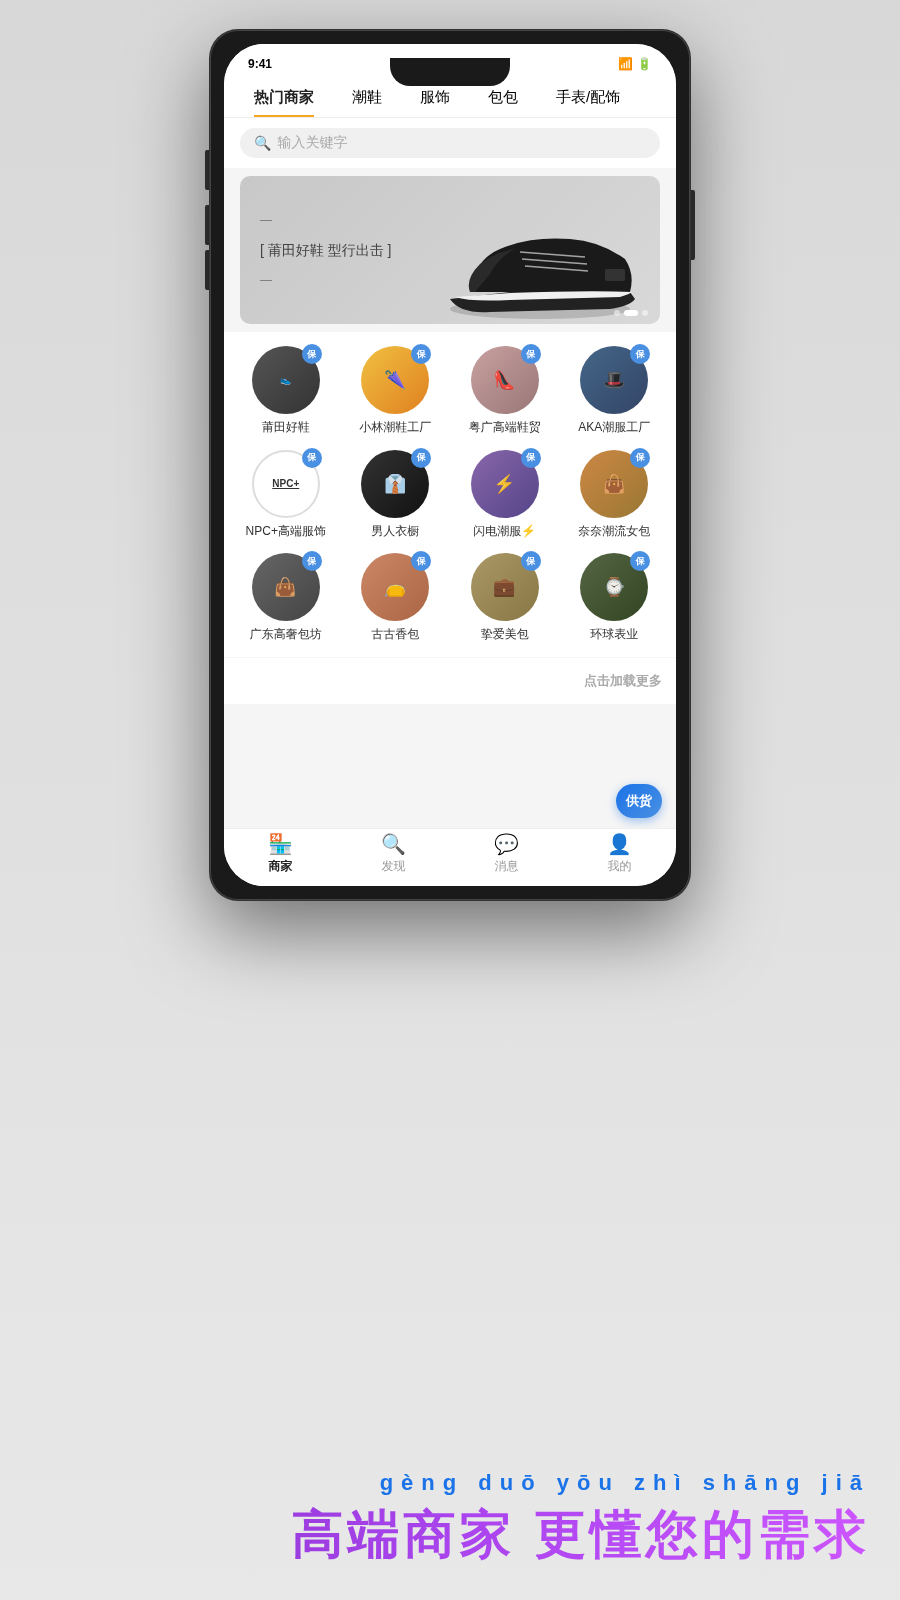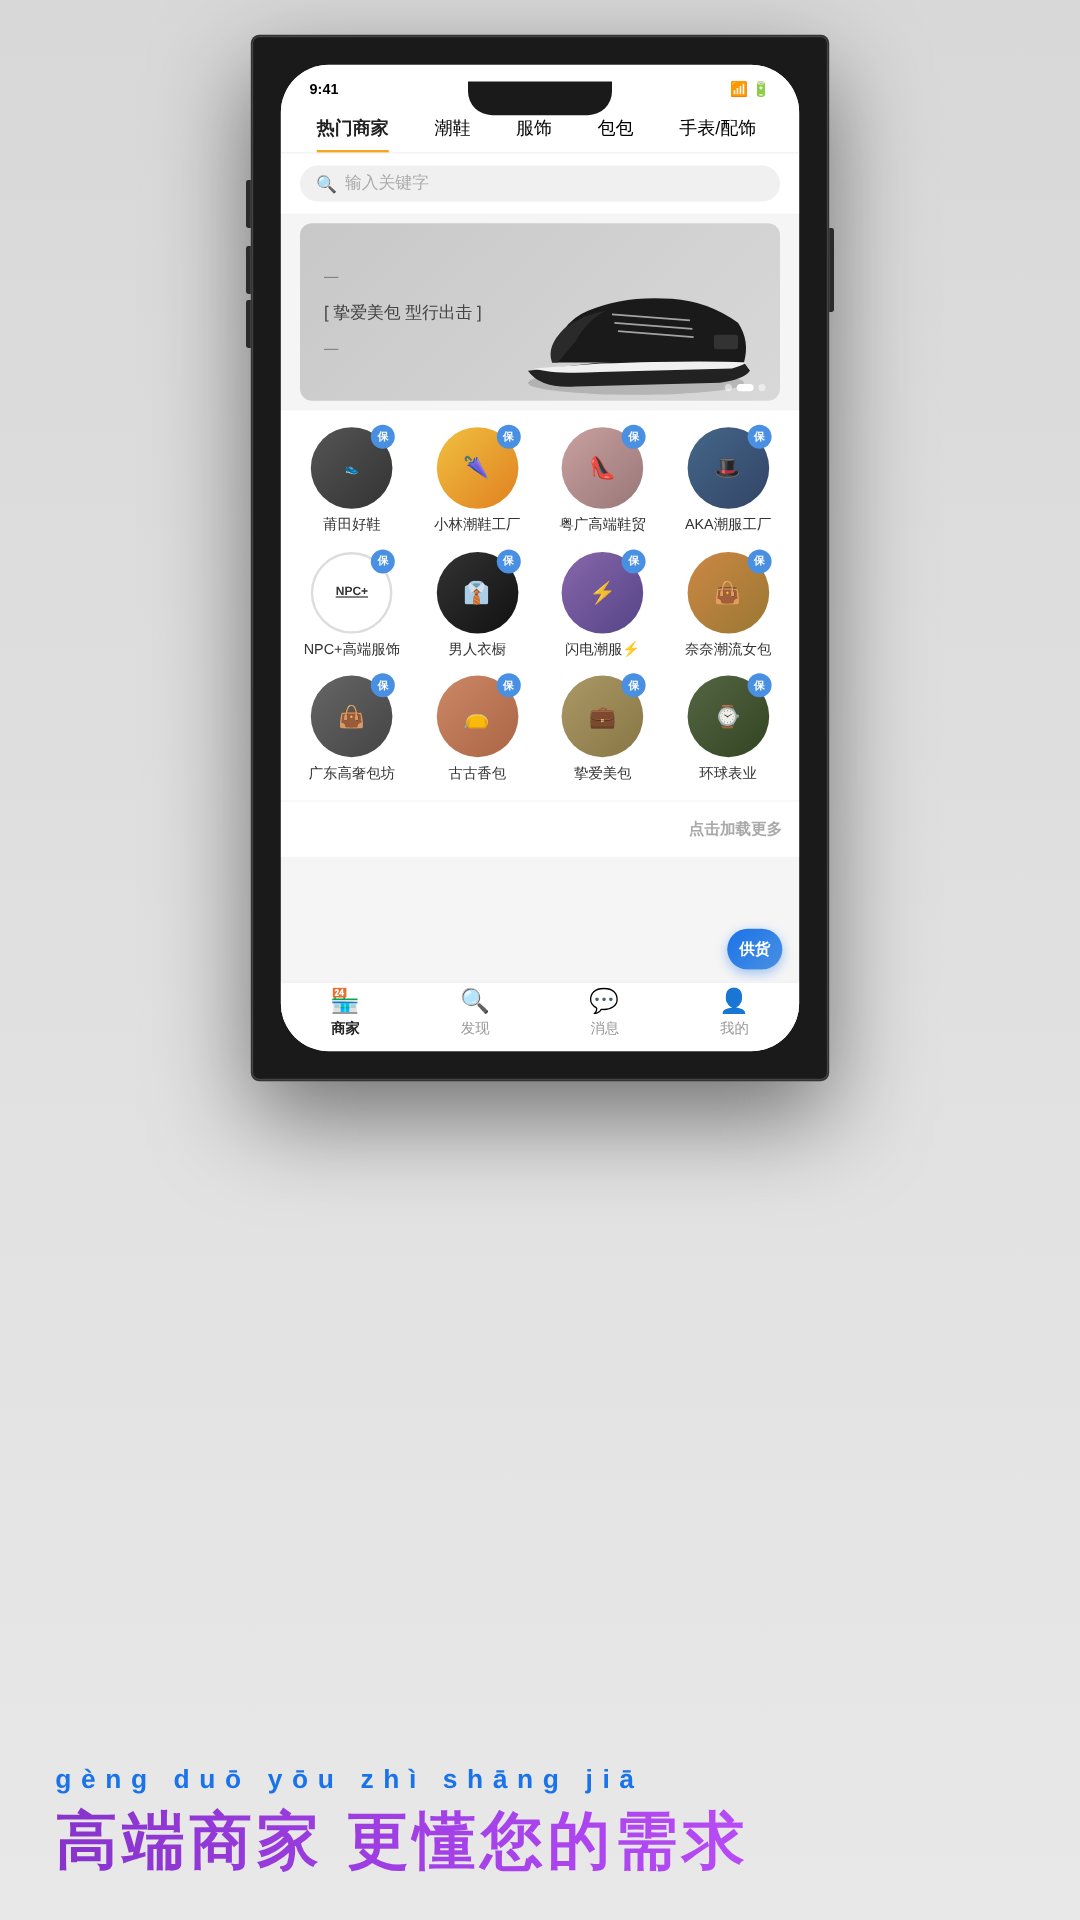--- a/index.html
+++ b/index.html
@@ -26,22 +26,22 @@
       left: 50%;
       transform: translateX(-50%);
       width: 480px;
       height: 870px;
     }
 
     .phone-outer {
       width: 100%;
       height: 100%;
       background: #1a1a1a;
-      border-radius: 6px;
-      padding: 24px;
+      border-radius: 28px;
+      padding: 14px;
       box-shadow:
         0 0 0 1px #333,
         0 30px 80px rgba(0,0,0,0.5),
         inset 0 0 0 1px #444;
       position: relative;
     }
 
     
     .phone-outer::before {
       content: '';
@@ -325,21 +325,21 @@
     .av-bag3 { background: linear-gradient(135deg, #cc8866, #aa6644); }
     .av-bag4 { background: linear-gradient(135deg, #aa9966, #887744); }
     .av-watch { background: linear-gradient(135deg, #556644, #334422); }
 
     
     .promo-section {
       position: absolute;
       bottom: 20px;
       left: 16px;
       right: 0;
-      text-align: left;
+      text-align: right;
       padding: 20px 30px 10px;
     }
 
     .pinyin-line {
       font-size: 22px;
       font-weight: 600;
       letter-spacing: 8px;
       margin-bottom: 4px;
     }
 
@@ -407,21 +407,21 @@
       <div class="search-bar">
         <div class="search-input-wrap">
           <span class="search-icon">🔍</span>
           <span class="search-placeholder">输入关键字</span>
         </div>
       </div>
 
       <div class="banner">
         <div class="banner-text">
           <div style="font-size:12px; color:#777; margin-bottom:4px;">—</div>
-          <div style="font-size:14px; color:#444; font-weight:500;">[ 挚爱美包  型行出击 ]</div>
+          <div style="font-size:14px; color:#444; font-weight:500;">[ 莆田好鞋  型行出击 ]</div>
           <div style="font-size:12px; color:#777; margin-top:4px;">—</div>
         </div>
 
         <div class="banner-shoe">
           <svg viewBox="0 0 220 140" xmlns="http://www.w3.org/2000/svg" width="220" height="140">
 
             <ellipse cx="110" cy="125" rx="90" ry="10" fill="rgba(0,0,0,0.15)"></ellipse>
 
             <path d="M20,115 Q30,130 60,128 L180,125 Q200,122 205,115 L200,108 Q160,105 80,108 Z" fill="#222"></path>
 

